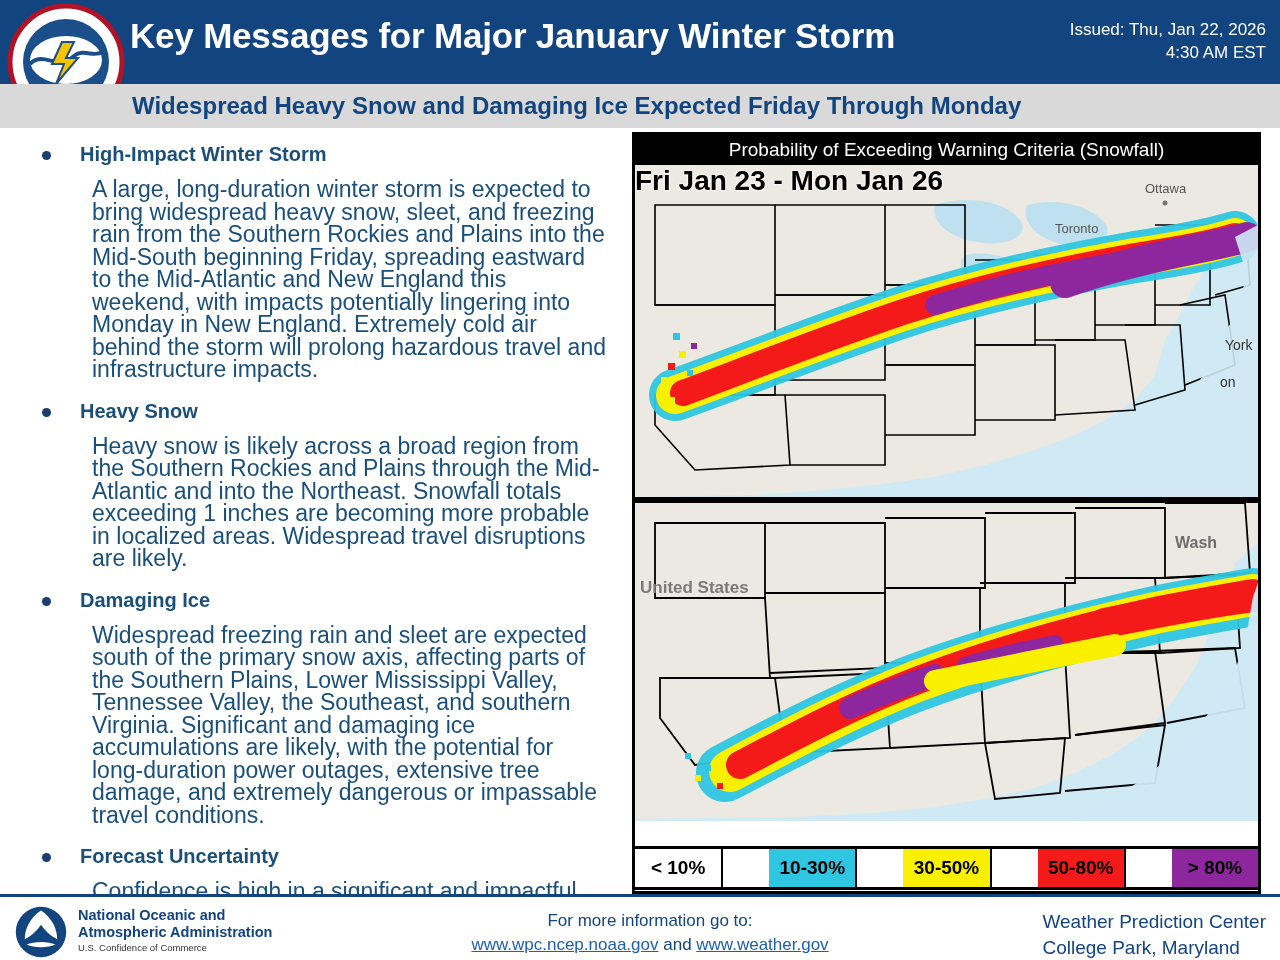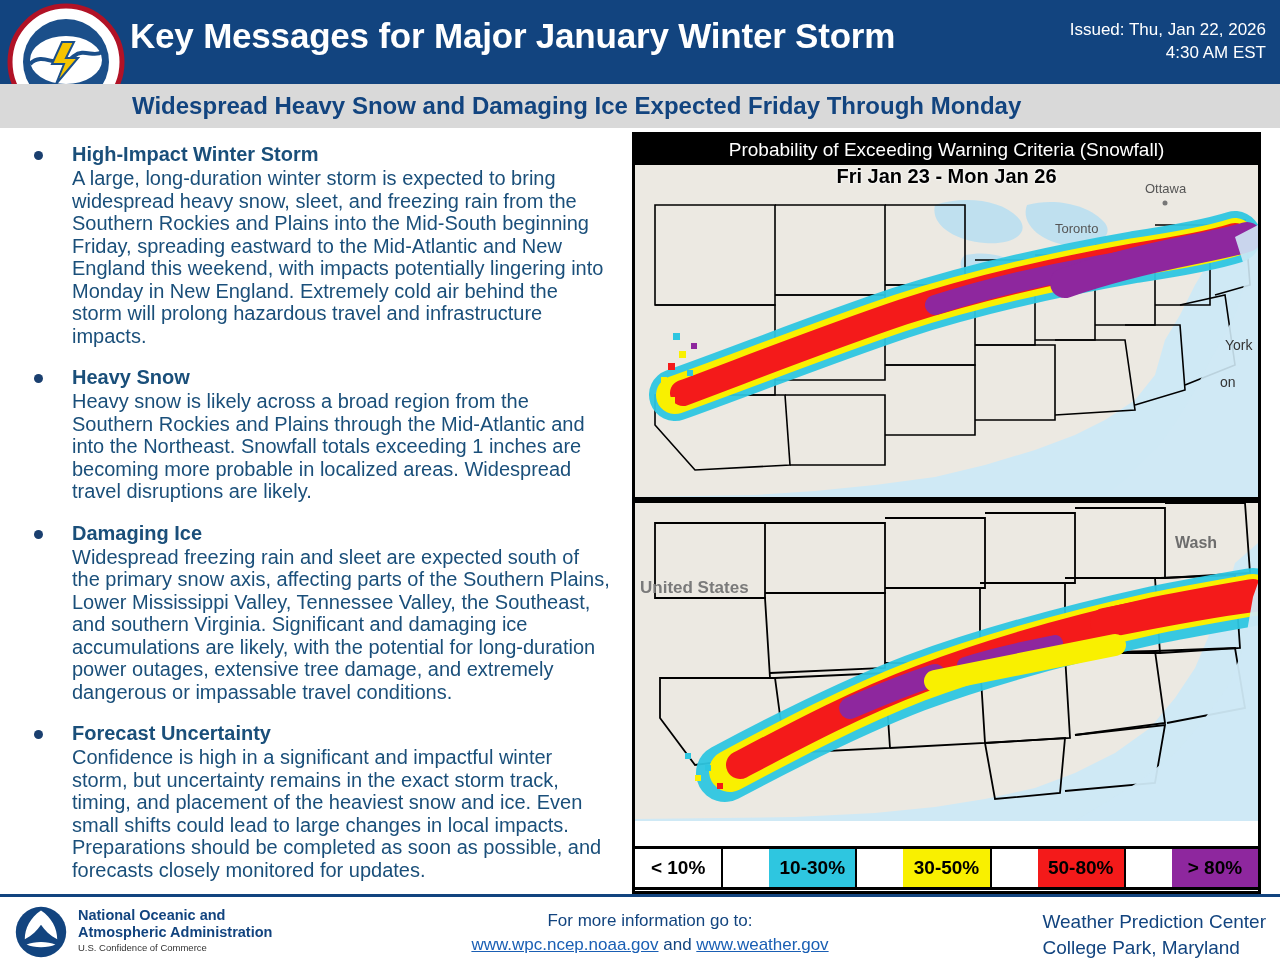--- a/index.html
+++ b/index.html
@@ -70,21 +70,21 @@
     top: 92px;
     color: #12447f;
     font-size: 24px;
     font-weight: bold;
     white-space: nowrap;
   }
 
   
   .bullets {
     position: absolute;
-    left: 4px;
+    left: 12px;
     top: 132px;
     width: 626px;
     height: 760px;
     background: #ffffff;
     padding: 0;
   }
   .bullet {
     position: relative;
     margin: 0 0 18px 0;
     padding: 0 18px 0 68px;
@@ -100,22 +100,22 @@
     background: #1a3f6f;
   }
   .bullet h3 {
     margin: 0 0 1px 0;
     font-size: 20px;
     font-weight: bold;
     color: #1a4f7a;
     line-height: 24px;
   }
   .bullet p {
-    margin: 0;
-    font-size: 20px;
+    margin: 12px;
+    font-size: 23px;
     line-height: 22.5px;
     color: #1a4f7a;
   }
 
   
   .maps {
     position: absolute;
     left: 632px;
     top: 132px;
     width: 632px;
@@ -149,22 +149,22 @@
     height: calc(100% - 30px);
     overflow: hidden;
     background: #cfe9f5;
   }
   .panel-ice .map-body { height: 318px; }
 
   .map-subtitle {
     position: absolute;
     left: 0; top: 0;
     width: 100%;
-    text-align: center;
-    font-size: 20px;
+    text-align: left;
+    font-size: 28px;
     font-weight: bold;
     color: #000000;
     z-index: 40;
     text-shadow: 0 0 3px #ffffff, 0 0 3px #ffffff;
     pointer-events: none;
   }
 
   .map-svg { position: absolute; left: 0; top: 0; }
 
   

